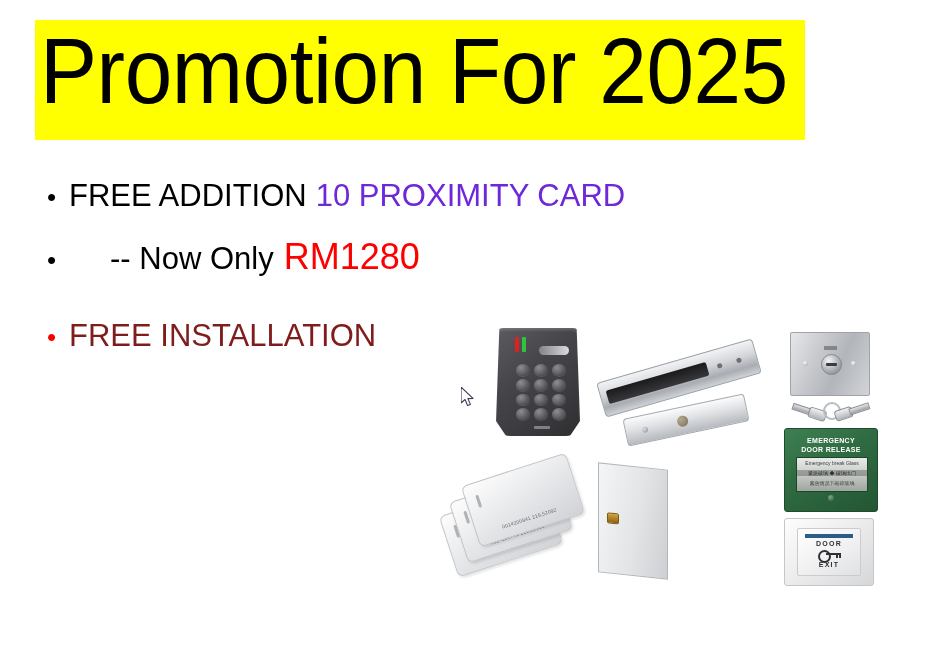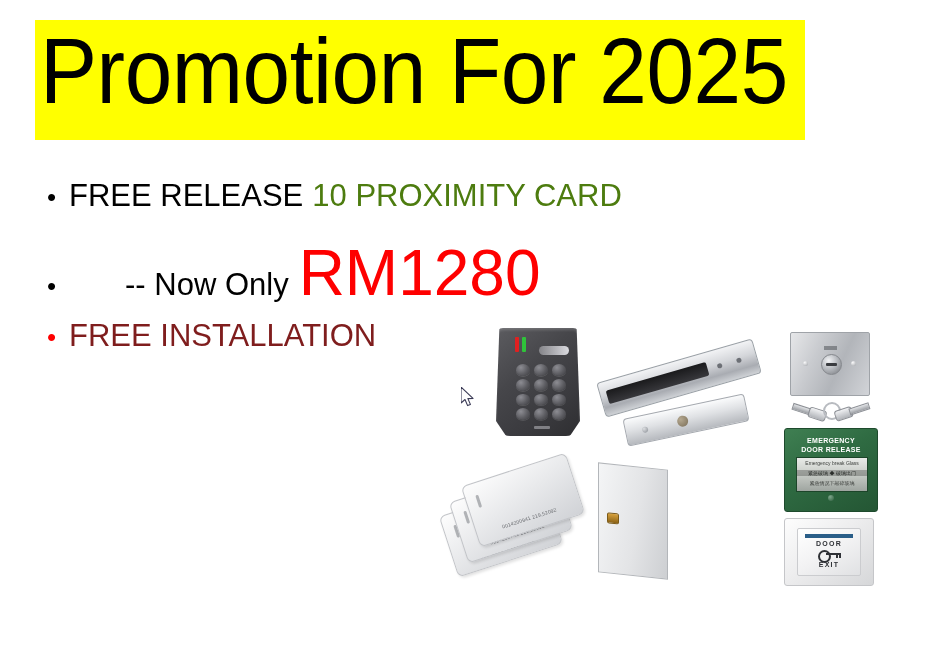--- a/index.html
+++ b/index.html
@@ -58,34 +58,34 @@
   .bullet-dot.red { color: #fe0000; }
 
   #bullet-1 { left: 47px; top: 178px; }
   #bullet-1 .seg-black {
     font-size: 31px;
     color: #000000;
     font-family: "Liberation Sans Narrow", "Liberation Sans", sans-serif;
   }
   #bullet-1 .seg-red {
     font-size: 31px;
-    color: #4d7c0f;
+    color: #6d28d9;
     font-family: "Liberation Sans Narrow", "Liberation Sans", sans-serif;
     margin-left: 9px;
   }
 
   #bullet-2 { left: 47px; top: 236px; }
   #bullet-2 .seg-black {
     font-size: 31px;
     color: #000000;
-    margin-left: 56px;
+    margin-left: 41px;
     font-family: "Liberation Sans Narrow", "Liberation Sans", sans-serif;
   }
   #bullet-2 .seg-red {
-    font-size: 64px;
+    font-size: 36px;
     color: #fe0000;
     margin-left: 10px;
     font-family: "Liberation Sans Narrow", "Liberation Sans", sans-serif;
   }
 
   #bullet-3 { left: 47px; top: 318px; }
   #bullet-3 .seg-red {
     font-size: 31px;
     color: #7f1d1d;
     font-family: "Liberation Sans Narrow", "Liberation Sans", sans-serif;
@@ -508,21 +508,21 @@
   }
 </style>
 </head>
 <body>
 
 <div id="title-band"></div>
 <div id="title-text">Promotion For 2025</div>
 
 <div class="bullet-row" id="bullet-1">
   <span class="bullet-dot">•</span>
-  <span class="seg-black">FREE RELEASE</span>
+  <span class="seg-black">FREE ADDITION</span>
   <span class="seg-red">10 PROXIMITY CARD</span>
 </div>
 
 <div class="bullet-row" id="bullet-2">
   <span class="bullet-dot">•</span>
   <span class="seg-black">-- Now Only</span>
   <span class="seg-red">RM1280</span>
 </div>
 
 <div class="bullet-row" id="bullet-3">

